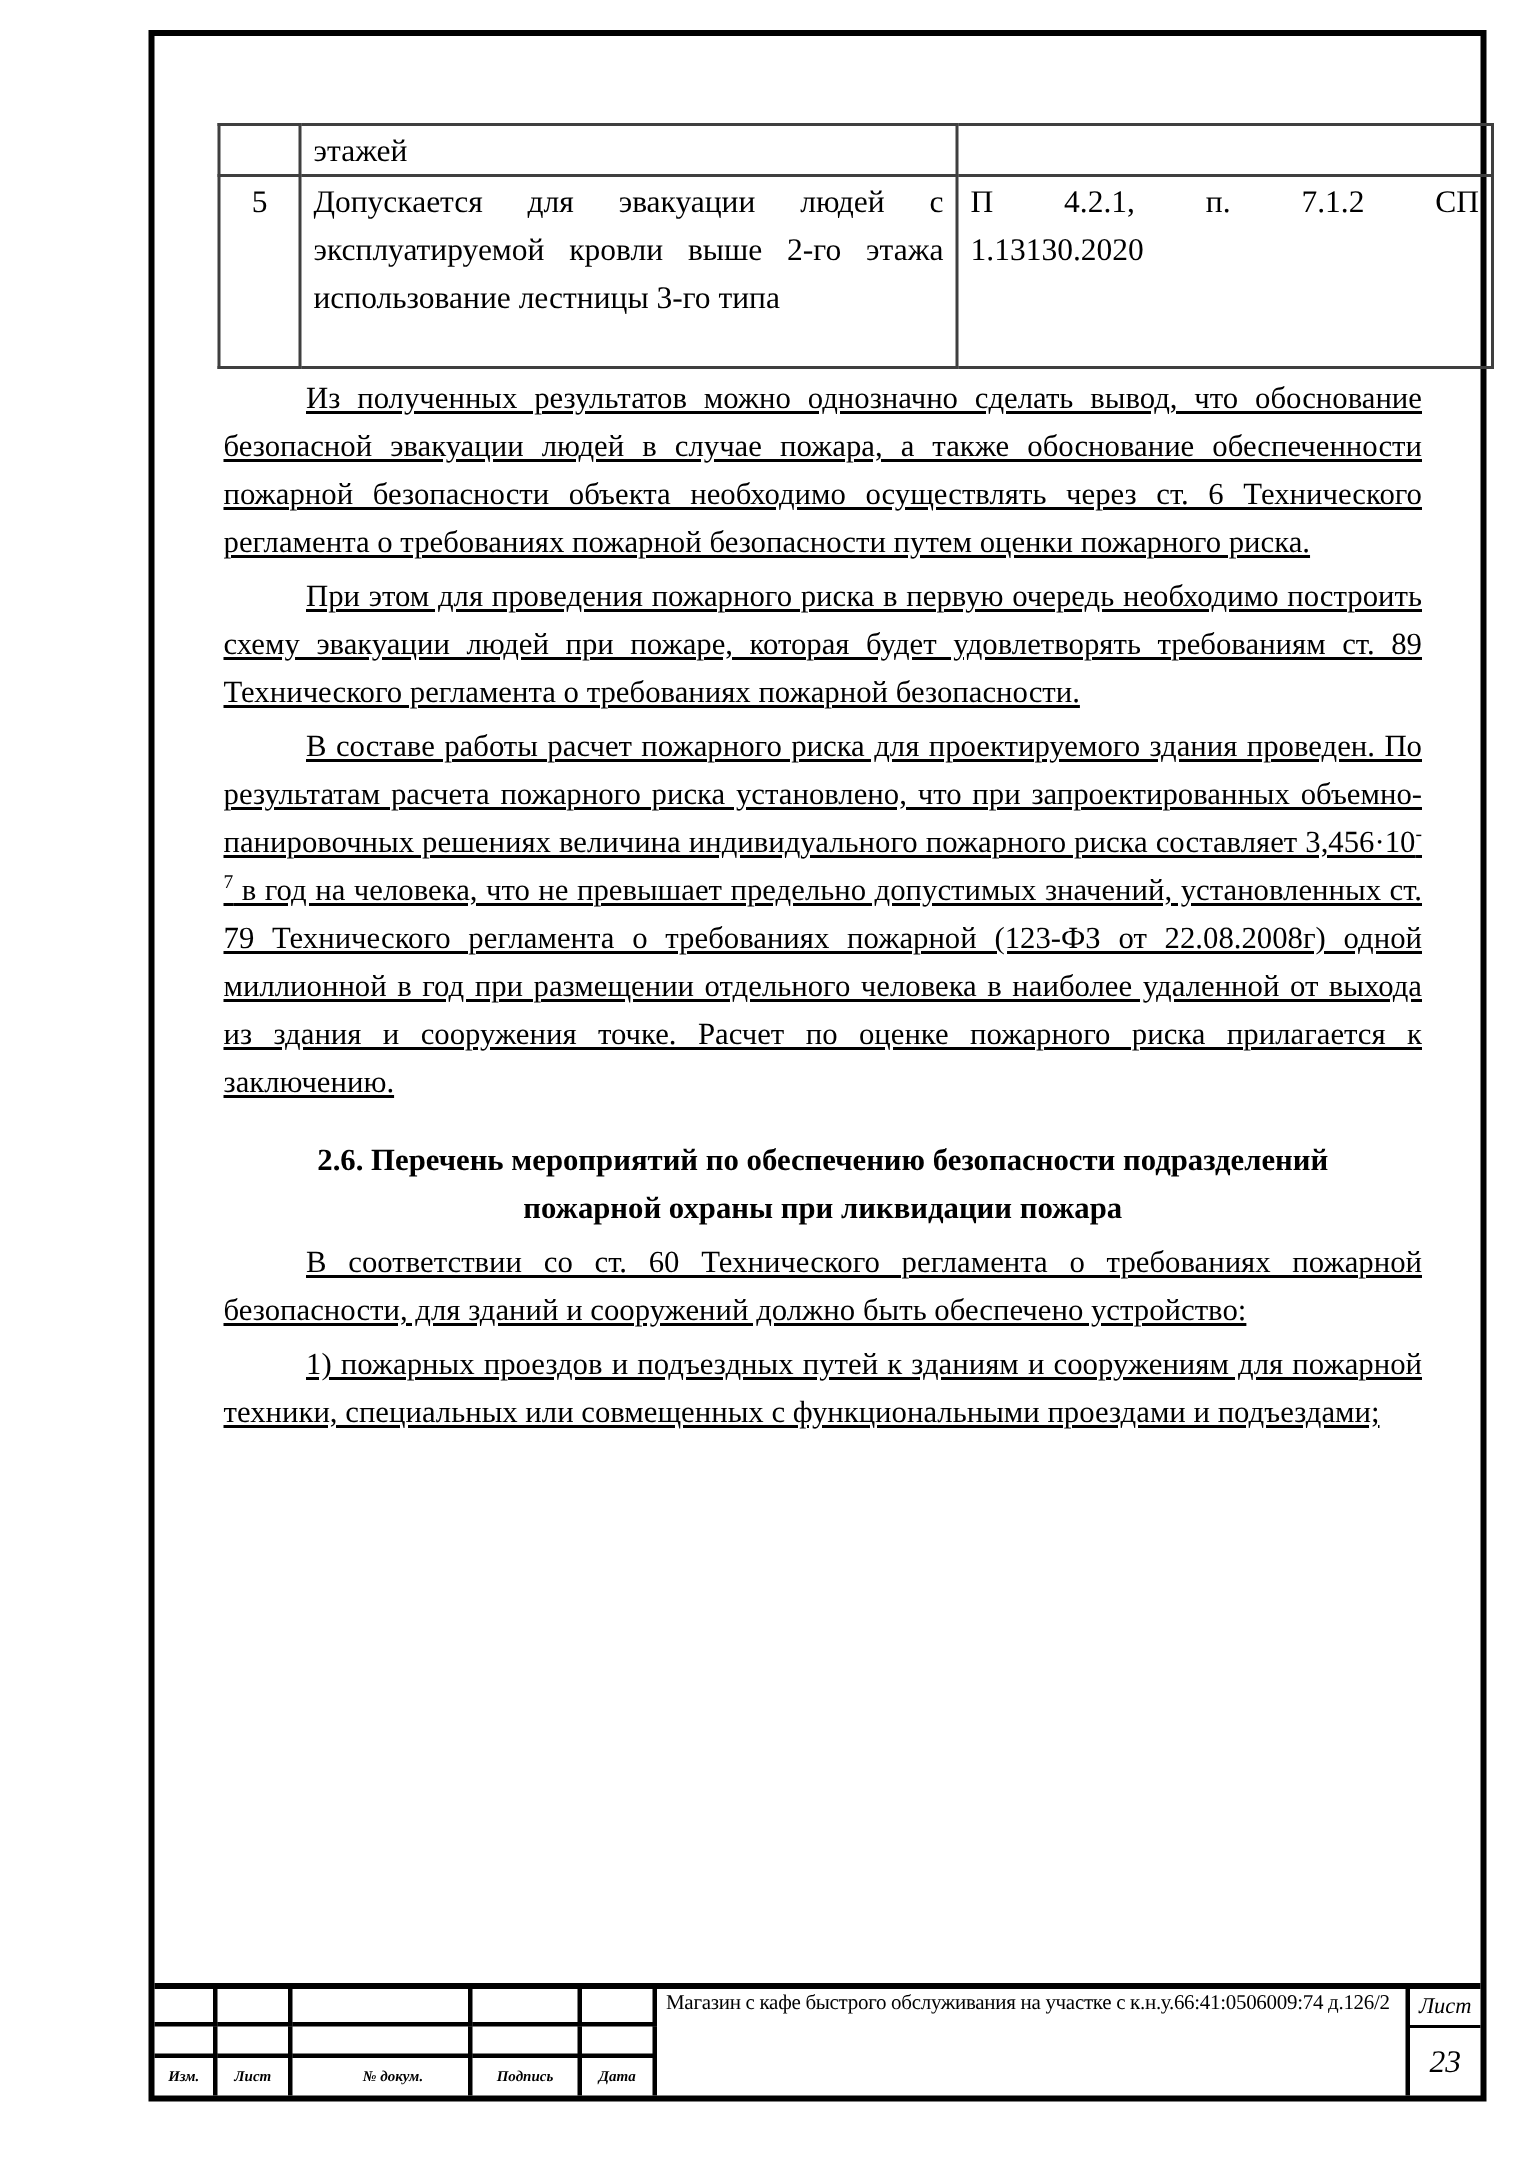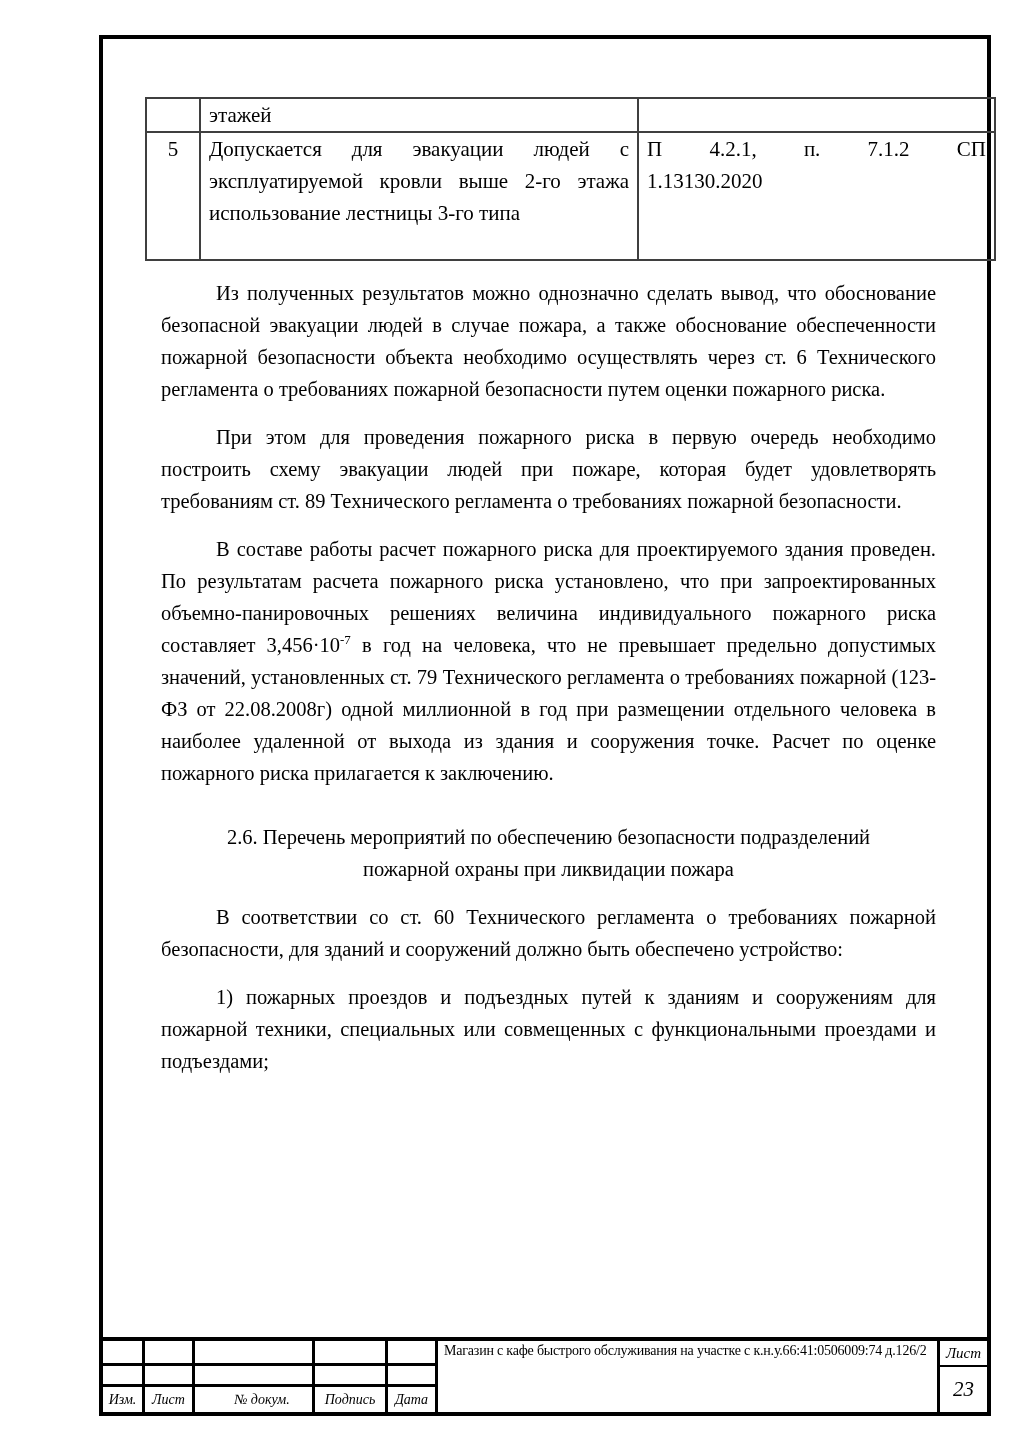--- a/index.html
+++ b/index.html
@@ -8,21 +8,21 @@
     width: 1024px;
     height: 1448px;
     background: #ffffff;
     font-family: "Liberation Serif", serif;
     color: #000;
     overflow: hidden;
   }
   .frame {
     position: absolute;
     left: 99px;
-    top: 35px;
+    top: 20px;
     width: 892px;
     height: 1381px;
     border: 4px solid #000;
     box-sizing: border-box;
   }
 
   
   .content-table {
     position: absolute;
     left: 42px;
@@ -51,31 +51,32 @@
   .body-text {
     position: absolute;
     left: 42px;
     top: 222px;
     width: 807px;
     font-size: 20.5px;
     line-height: 32px;
     text-align: justify;
   }
   .body-text p {
-    margin: 16px;
+    margin: 4px;
     text-indent: 55px;
+    text-decoration: underline;
   }
   .risk-sup {
     vertical-align: super;
     font-size: 13px;
     line-height: 0;
   }
   .section-heading {
-    margin-top: 32px;
-    font-weight: normal;
+    margin-top: 20px;
+    font-weight: bold;
     text-align: center;
     text-indent: 0;
   }
   .section-heading div { text-align: center; }
 
   
   .stamp {
     position: absolute;
     left: 0;
     right: 0;
@@ -88,26 +89,27 @@
     grid-template-rows: 25px 21px 1fr;
   }
   .stamp .cell {
     border-right: 3px solid #000;
     border-bottom: 3px solid #000;
     box-sizing: border-box;
   }
   .stamp .cell.last-row { border-bottom: none; }
   .stamp .label-cell {
     font-style: italic;
-    font-size: 14px;
+    font-size: 10px;
     display: flex;
     align-items: center;
     justify-content: center;
     white-space: nowrap;
     overflow: hidden;
+    font-weight: bold;
   }
   .stamp .title-cell {
     grid-column: 6;
     grid-row: 1 / 4;
     border-right: 3px solid #000;
     box-sizing: border-box;
     padding: 2px 4px 0 6px;
     font-size: 14px;
     letter-spacing: -0.2px;
     white-space: nowrap;

